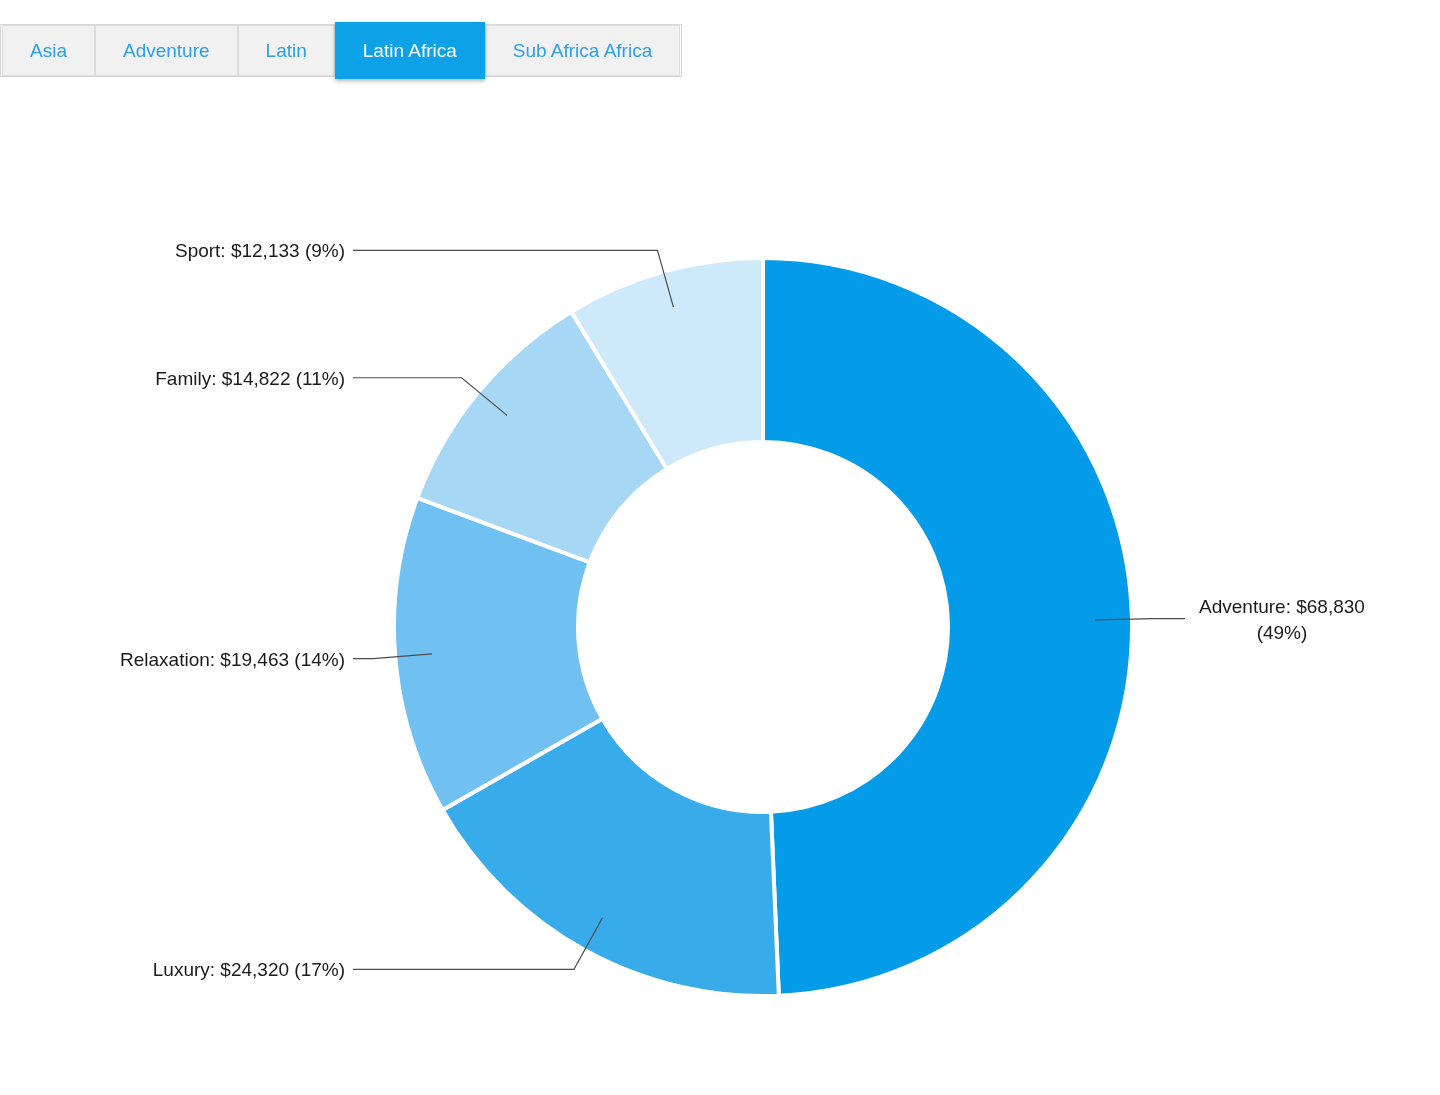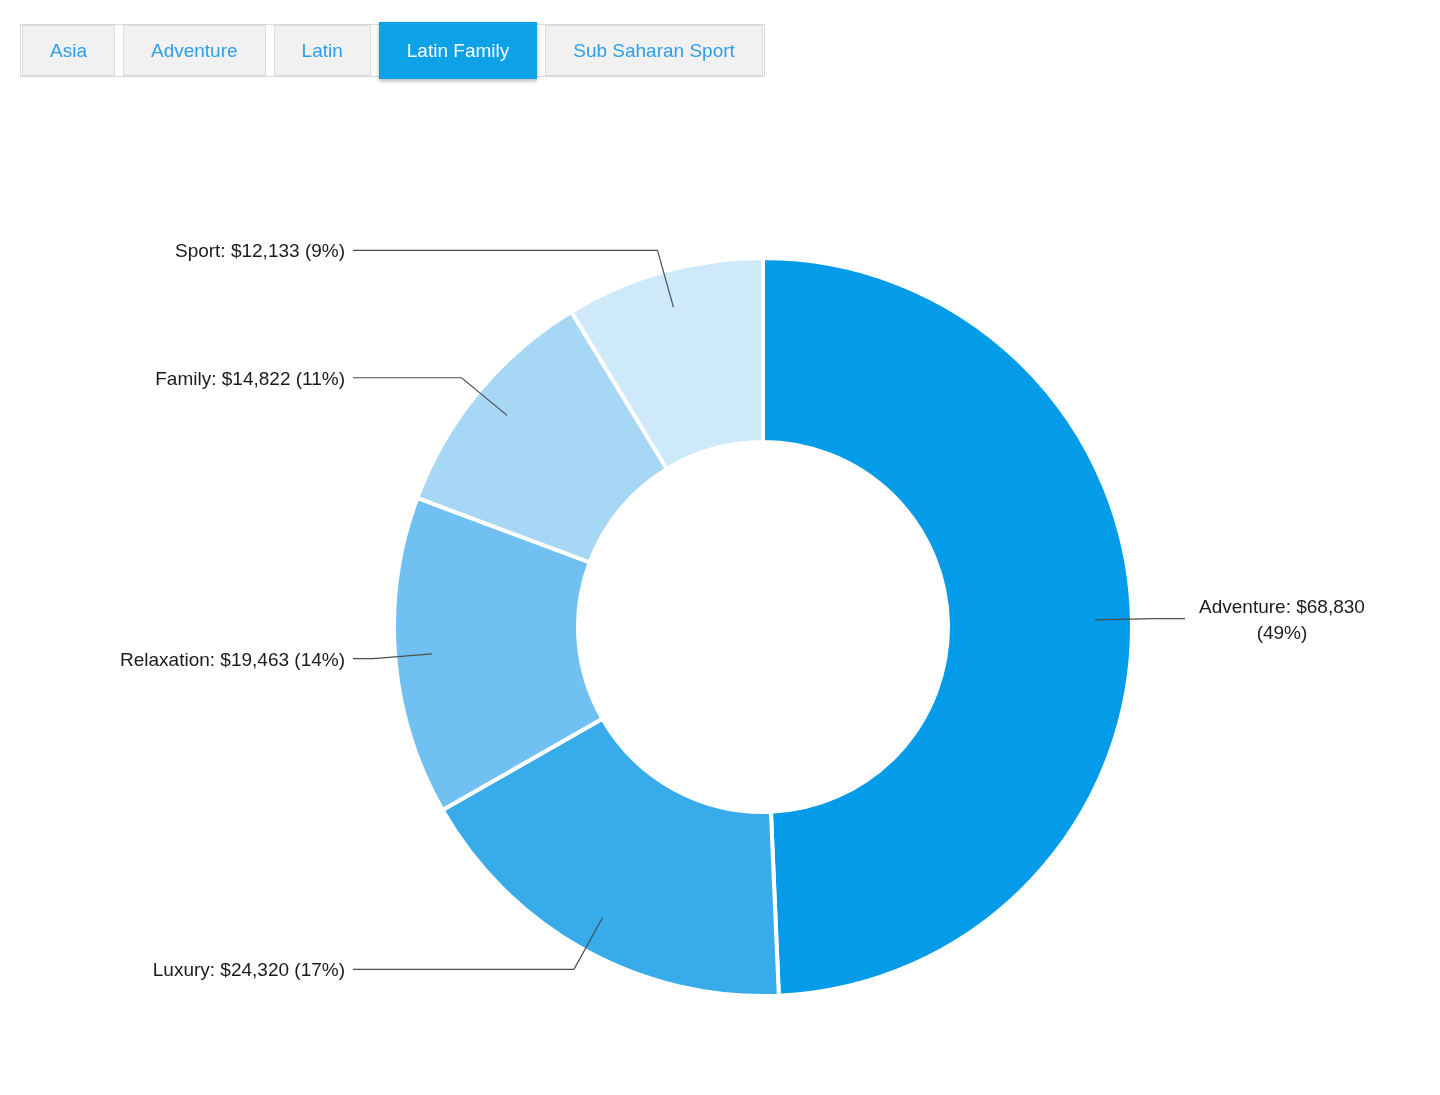--- a/index.html
+++ b/index.html
@@ -6,29 +6,29 @@
   body {
     width: 1440px;
     height: 1095px;
     background: #FFFFFF;
     font-family: "Liberation Sans", sans-serif;
     position: relative;
     overflow: hidden;
   }
   .tabbar {
     position: absolute;
-    left: 20px;
+    left: 0;
     top: 24px;
     display: inline-flex;
     align-items: stretch;
     height: 53px;
     box-sizing: border-box;
     border: 1px solid #D9D9D9;
     background: #FFFFFF;
-    gap: 8px;
+    gap: 0;
     padding: 0 1px;
   }
   .tab {
     display: flex;
     align-items: center;
     padding: 0 27px;
     background: #F1F1F1;
     border: 1px solid #DCDCDC;
     box-sizing: border-box;
     color: #2D9FE8;
@@ -58,22 +58,22 @@
     stroke-width: 1.2;
   }
 </style>
 </head>
 <body>
 
 <div class="tabbar">
     <div class="tab">Asia</div>
     <div class="tab">Adventure</div>
     <div class="tab">Latin</div>
-    <div class="tab active">Latin Family</div>
-    <div class="tab">Sub Saharan Sport</div>
+    <div class="tab active">Latin Africa</div>
+    <div class="tab">Sub Africa Africa</div>
   </div>
 
 <svg id="chart" width="1440" height="1095" viewBox="0 0 1440 1095">
     <path d="M763 258 A369 369 0 0 1 778.8429201979386 995.6597372640546 L770.9429274705112 811.8294075714095 A185 185 0 0 0 763 442 Z" fill="#049CE8" stroke="#FFFFFF" stroke-width="4"></path>
     <polyline points="1095.023432057779,619.8690418194071 1154.049819979162,618.6013159206351 1185,618.6013159206351" class="leader"></polyline>
     <text text-anchor="middle"><tspan x="1282" y="612.6013159206351">Adventure: $68,830</tspan><tspan x="1282" y="638.6013159206351">(49%)</tspan></text>
     <path d="M778.8429201979386 995.6597372640546 A369 369 0 0 1 442.5708185463702 809.9921847319082 L602.3512233904567 718.7440492558347 A185 185 0 0 0 770.9429274705112 811.8294075714095 Z" fill="#38ACEB" stroke="#FFFFFF" stroke-width="4"></path>
     <polyline points="602.4784774607405,917.7288269189659 573.9413178982054,969.4139517045598 353,969.4139517045598" class="leader"></polyline>
     <text text-anchor="end"><tspan x="345" y="976.4139517045598">Luxury: $24,320 (17%)</tspan></text>
     <path d="M442.5708185463702 809.9921847319082 A369 369 0 0 1 417.3062055897851 497.93877225801657 L589.684683019269 562.2945064166208 A185 185 0 0 0 602.3512233904567 718.7440492558347 Z" fill="#70C1F1" stroke="#FFFFFF" stroke-width="4"></path>

